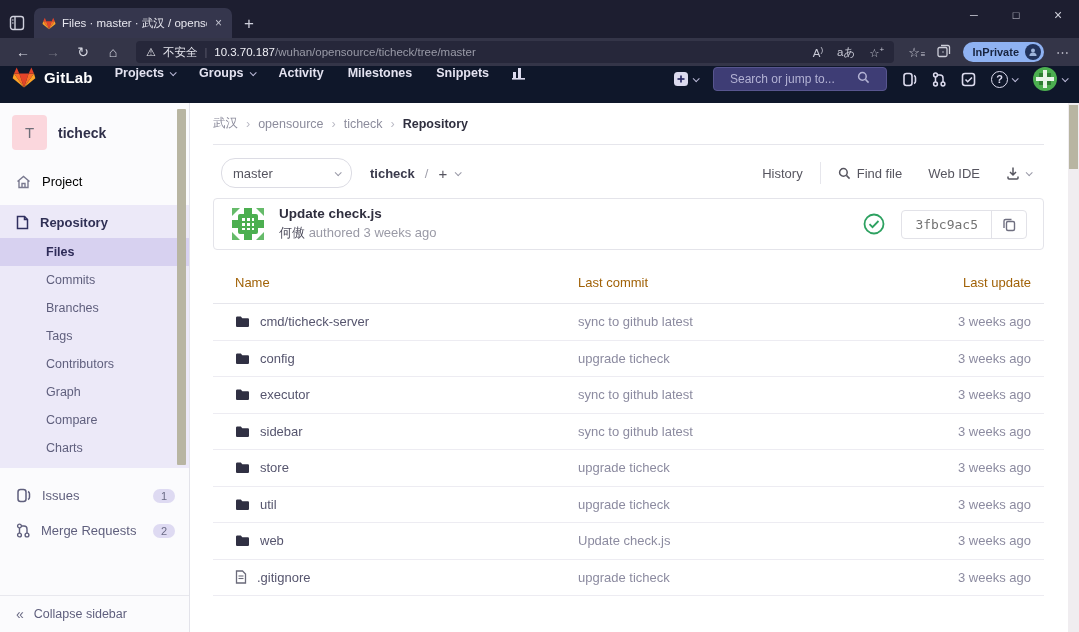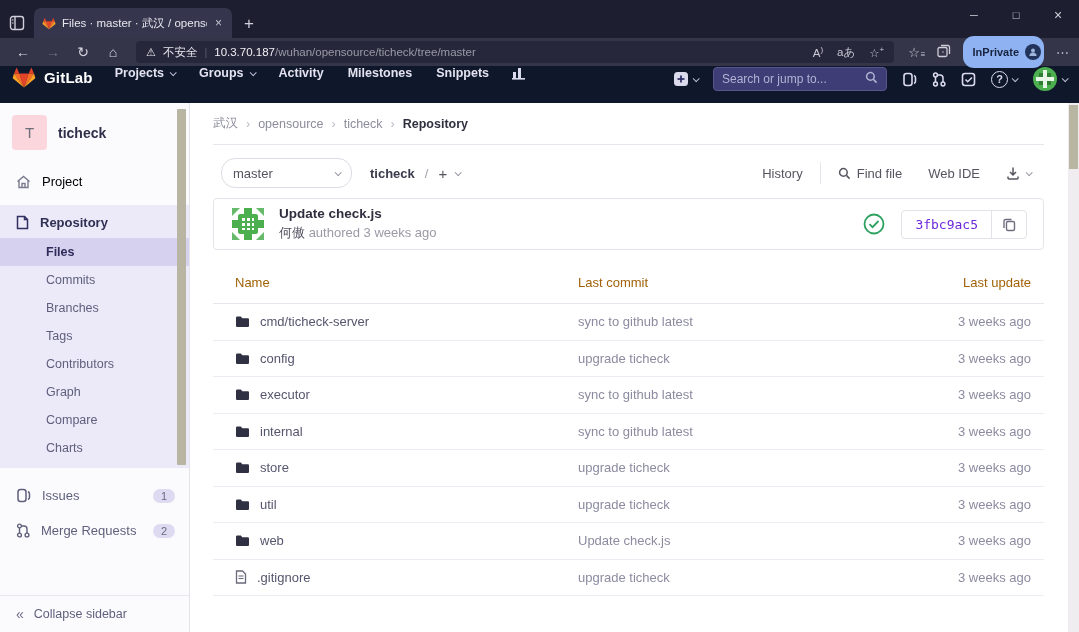--- a/index.html
+++ b/index.html
@@ -23,34 +23,34 @@
   .addr { flex:1; height:22px; margin:0 6px; background:#26273a; border-radius:4px; display:flex; align-items:center; padding:0 10px; gap:7px; }
   .warn-ico { color:#e8e8ee; font-size:11px; }
   .sec-label { color:#e6e6ee; font-size:11.5px; }
   .addr-sep { color:#5a5b6c; font-size:11px; }
   .url { font-size:11.5px; white-space:nowrap; overflow:hidden; flex:1; }
   .url .host { color:#f0f0f6; }
   .url .path { color:#9a9ba8; }
   .addr-right { display:flex; align-items:center; gap:14px; color:#c9cad6; font-size:11.5px; }
   .tb-right { display:flex; align-items:center; gap:12px; margin-left:4px; }
   .tb-ico { color:#cdced9; font-size:13px; position:relative; }
-  .inprivate { background:#8fb2f2; border-radius:11px; height:32px; display:flex; align-items:center; gap:6px; padding:0 3px 0 10px;text-align:right; }
+  .inprivate { background:#8fb2f2; border-radius:11px; height:20px; display:flex; align-items:center; gap:6px; padding:0 3px 0 10px;text-align:right; }
   .inprivate-text { font-size:11px; font-weight:bold; color:#17233f; }
   .ip-avatar { width:16px; height:16px; border-radius:50%; background:#22335c; display:flex; align-items:center; justify-content:center; }
 
   
   .glnav { height:37px; background:#0f172a; display:flex; align-items:flex-start; padding:0 12px; }
   .brand { display:flex; align-items:center; gap:8px; margin-right:22px; }
   .brand-name { color:#fff; font-size:15px; font-weight:bold; letter-spacing:.2px; }
   .gl-items { display:flex; align-items:center; gap:24px; }
   .gl-item { color:#e3e2f0; font-size:12.5px; font-weight:bold; display:flex; align-items:center; gap:6px; }
   .chev { width:5px; height:5px; border-right:1.5px solid #b9b8d6; border-bottom:1.5px solid #b9b8d6; transform:rotate(45deg) translateY(-1px); display:inline-block; }
   .gl-right { margin-left:auto; display:flex; align-items:center; gap:15px; }
   .gl-ico { color:#dcdbee; display:flex; align-items:center; gap:4px; }
-  .gl-search { width:174px; height:24px; background:#3e3d75; border:1px solid #57558e; border-radius:4px; display:flex; align-items:center; padding:0 8px; }
+  .gl-search { width:174px; height:24px; background:#3e3d75; border:1px solid #57558e; border-radius:4px; display:flex; align-items:center; padding:0 16px; }
   .gl-search input { flex:1; background:transparent; border:none; outline:none; font-size:12px; color:#cfcee6; font-family:"Liberation Sans",sans-serif; width:120px; }
   .gl-search input::placeholder { color:#b3b2d4; }
   .help-circle { width:17px; height:17px; border:1.6px solid #dcdbee; border-radius:50%; font-size:11px; font-weight:bold; display:flex; align-items:center; justify-content:center; }
 
   
   .app { display:flex; height:529px; position:relative; }
 
   
   .sidebar { width:190px; background:#fbfbfd; border-right:1px solid #e3e3ea; display:flex; flex-direction:column; position:relative; }
   .proj-head { display:flex; align-items:center; gap:11px; padding:12px 14px 2px 12px; }
@@ -84,21 +84,21 @@
   .ctrl-btn { font-size:13px; color:#56555f; padding:6px 13px; display:flex; align-items:center; gap:6px; }
   .ctrl-div { width:1px; height:22px; background:#e6e6ec; margin:0 4px; }
 
   .commit-box { margin-top:10px; border:1px solid #e4e4ea; border-radius:4px; height:52px; display:flex; align-items:center; padding:0 16px; gap:13px; }
   .commit-text { display:flex; flex-direction:column; gap:3px; }
   .commit-title { font-size:13.5px; font-weight:bold; color:#2f2e3e; }
   .commit-sub { font-size:13px; color:#9a9aa6; }
   .commit-author { color:#4f4e5e; }
   .commit-right { margin-left:auto; display:flex; align-items:center; gap:16px; }
   .sha-group { display:flex; border:1px solid #e2e2e8; border-radius:4px; overflow:hidden; }
-  .sha { font-family:"DejaVu Sans Mono", monospace; font-size:13px; color:#6d28d9; padding:6px 13px;text-align:right; }
+  .sha { font-family:"DejaVu Sans Mono", monospace; font-size:13px; color:#737373; padding:6px 13px;text-align:right; }
   .copy-btn { border-left:1px solid #e2e2e8; padding:6px 10px; display:flex; align-items:center; }
 
   .ftable { margin-top:17px; }
   .t-head { display:grid; grid-template-columns:365px 1fr 130px; border-bottom:1px solid #e6e6ec; padding-bottom:13px; padding-top:8px; font-size:13px; color:#a16207; }
   .t-head .h-name { padding-left:22px; }
   .t-head .h-update { text-align:right; padding-right:13px; }
   .t-row { display:grid; grid-template-columns:365px 1fr 130px; align-items:center; height:36.5px; border-bottom:1px solid #edecf2; font-size:13px; }
   .name-cell { display:flex; align-items:center; gap:10px; padding-left:22px; }
   .file-name { color:#56556e; }
   .commit-link { color:#8c8ba0; }
@@ -495,21 +495,21 @@
   </div>
 
   <div class="t-row">
     <div class="name-cell">
       <span class="icon ic-folder" style="display: flex;">
         <svg width="15" height="13" viewBox="0 0 16 14">
                     <path d="M1 3 C1 2.2 1.6 1.5 2.4 1.5 H6.2 L7.8 3.4 H13.6 C14.4 3.4 15 4 15 4.8 V11.5 C15 12.3 14.4 13 13.6 13 H2.4 C1.6 13 1 12.3 1 11.5 Z" fill="#303043"></path>
                   </svg>
       </span>
 
-      <a class="file-name">internal</a>
+      <a class="file-name">sidebar</a>
     </div>
     <div><a class="commit-link">sync to github latest</a></div>
     <div class="update-cell">3 weeks ago</div>
   </div>
 
 
   <div class="t-row">
     <div class="name-cell">
       <span class="icon ic-folder" style="display: flex;">
         <svg width="15" height="13" viewBox="0 0 16 14">

